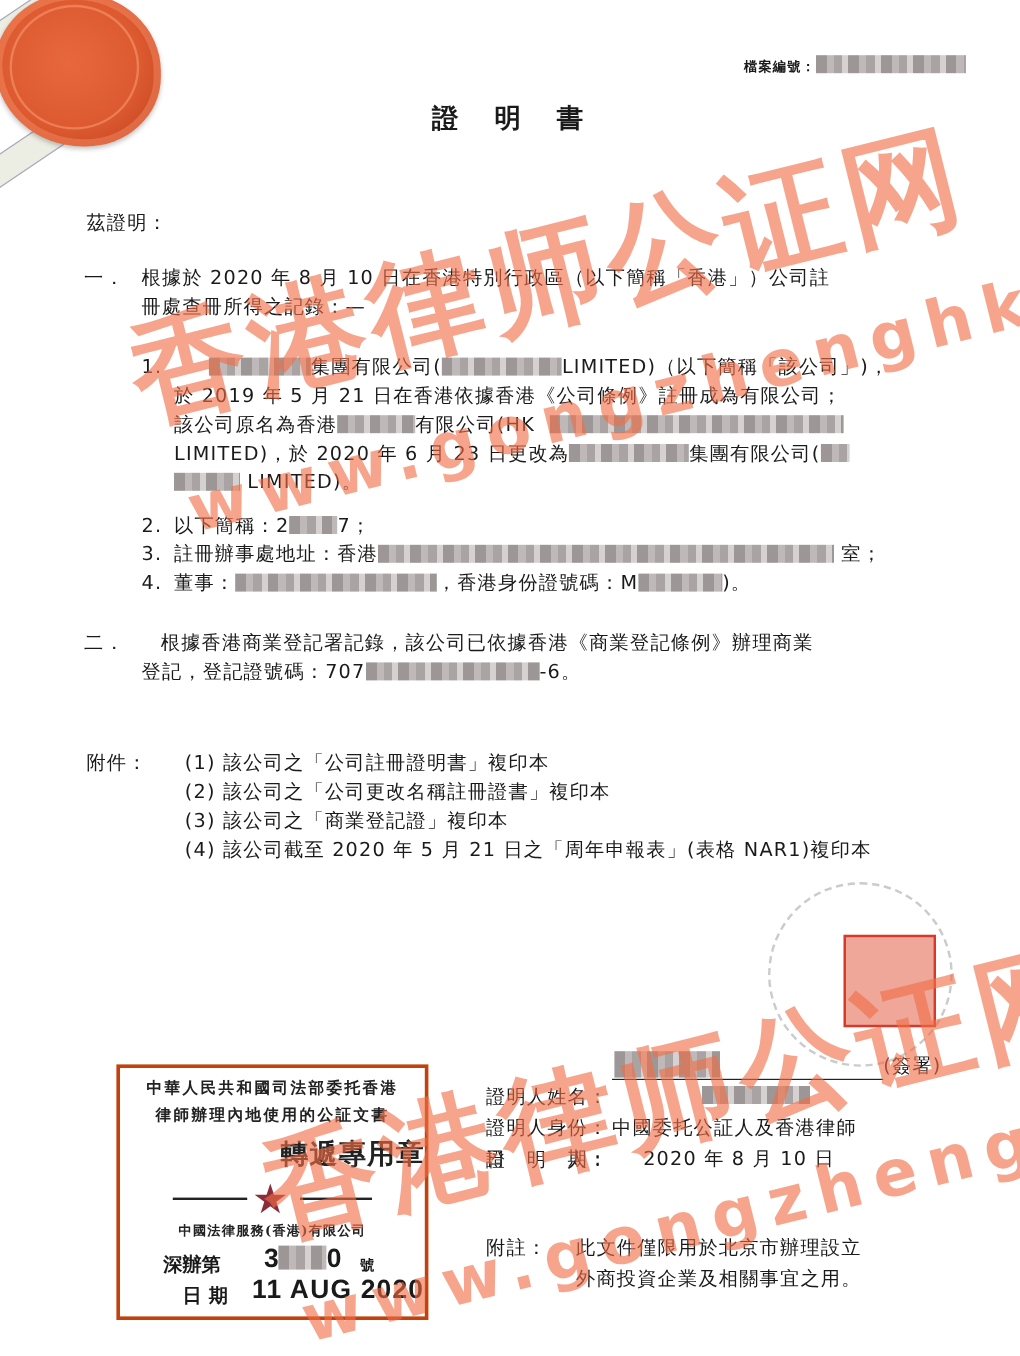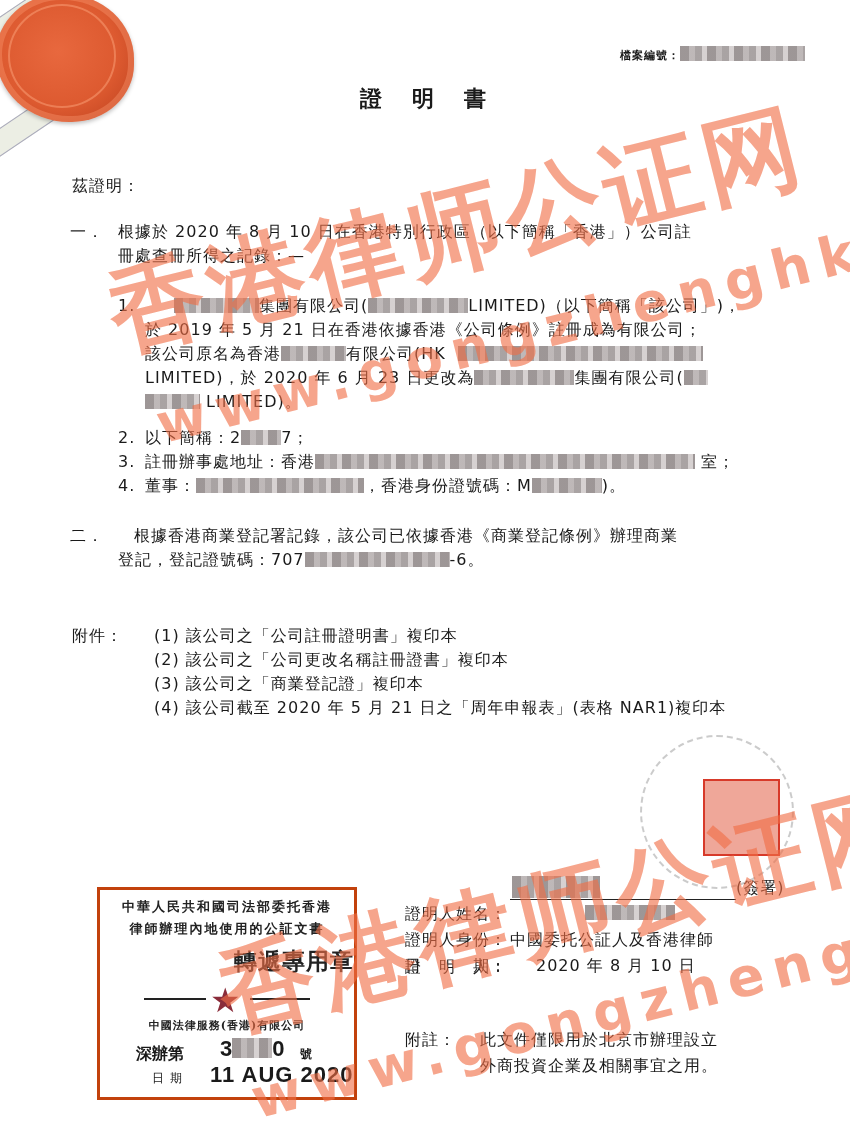--- a/index.html
+++ b/index.html
@@ -118,21 +118,21 @@
     <div class="l" style="top:8px;font-size:13px;letter-spacing:2px;">中華人民共和國司法部委托香港</div>
     <div class="l" style="top:30px;font-size:13px;letter-spacing:2px;">律師辦理內地使用的公証文書</div>
     <div class="l" style="top:56px;font-size:23px;letter-spacing:1px;text-align:right;">轉遞專用章</div>
     <div class="line" style="left:44px;width:62px;"></div>
     <div class="star">★</div>
     <div class="line" style="left:150px;width:60px;"></div>
     <div class="l" style="top:128px;font-size:11px;letter-spacing:1px;">中國法律服務(香港)有限公司</div>
     <div class="abs" style="left:36px;top:154px;font-size:16px;font-weight:bold;">深辦第</div>
     <div class="abs" style="left:120px;top:146px;font-size:22px;font-weight:bold;font-family:'Liberation Sans',sans-serif;"><span>3</span><span class="blur" style="width:40px;height:20px"></span><span>0</span></div>
     <div class="abs" style="left:200px;top:156px;font-size:12px;font-weight:bold;">號</div>
-    <div class="abs" style="left:52px;top:180px;font-size:12px;font-weight:normal;letter-spacing:6px;">日期</div>
+    <div class="abs" style="left:52px;top:180px;font-size:16px;font-weight:bold;letter-spacing:6px;">日期</div>
     <div class="abs" style="left:110px;top:172px;font-size:22px;font-weight:bold;font-family:'Liberation Sans',sans-serif;letter-spacing:1px;">11 AUG 2020</div>
   </div>
 
   <div class="abs txt" style="left:405px;top:920px;margin-top:35px;">證　明　人：</div>
   <div class="blur abs" style="left:512px;top:876px;width:88px;height:22px;"></div>
   <div class="sigline"></div>
   <div class="abs txt" style="left:736px;top:876px;">(簽署)</div>
 
   <div class="abs txt" style="left:405px;top:902px;">證明人姓名：</div>
   <div class="blur abs" style="left:585px;top:905px;width:90px;"></div>

